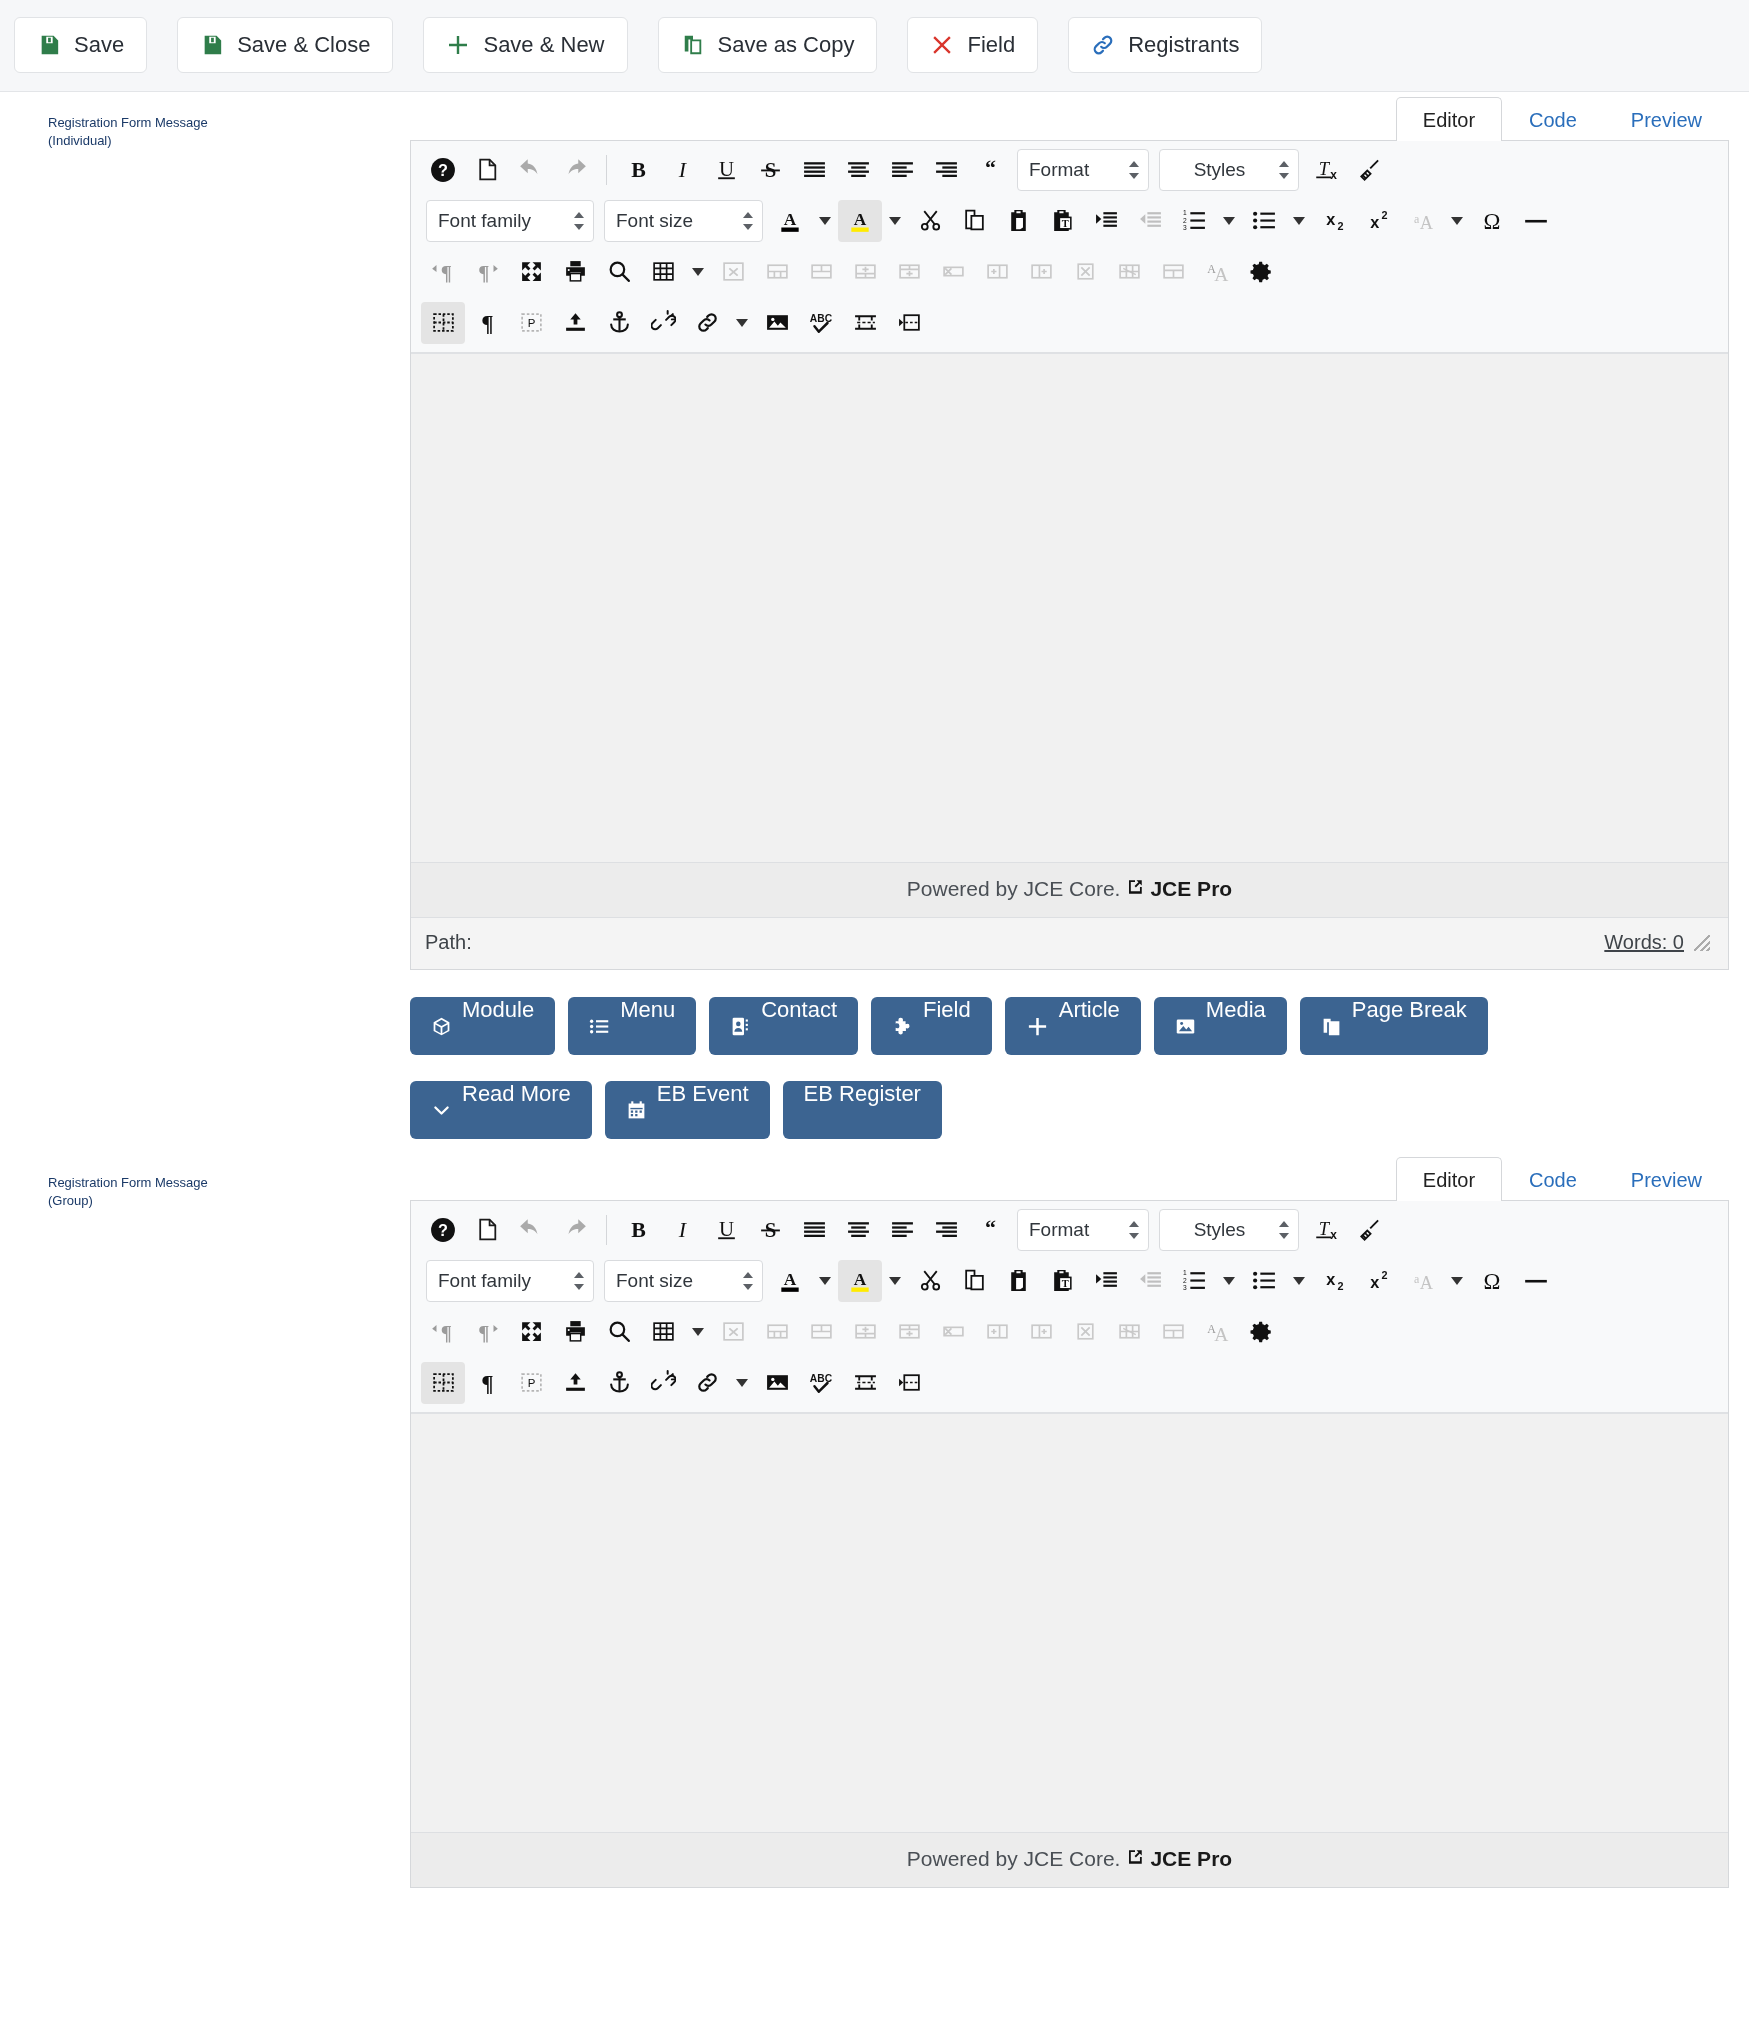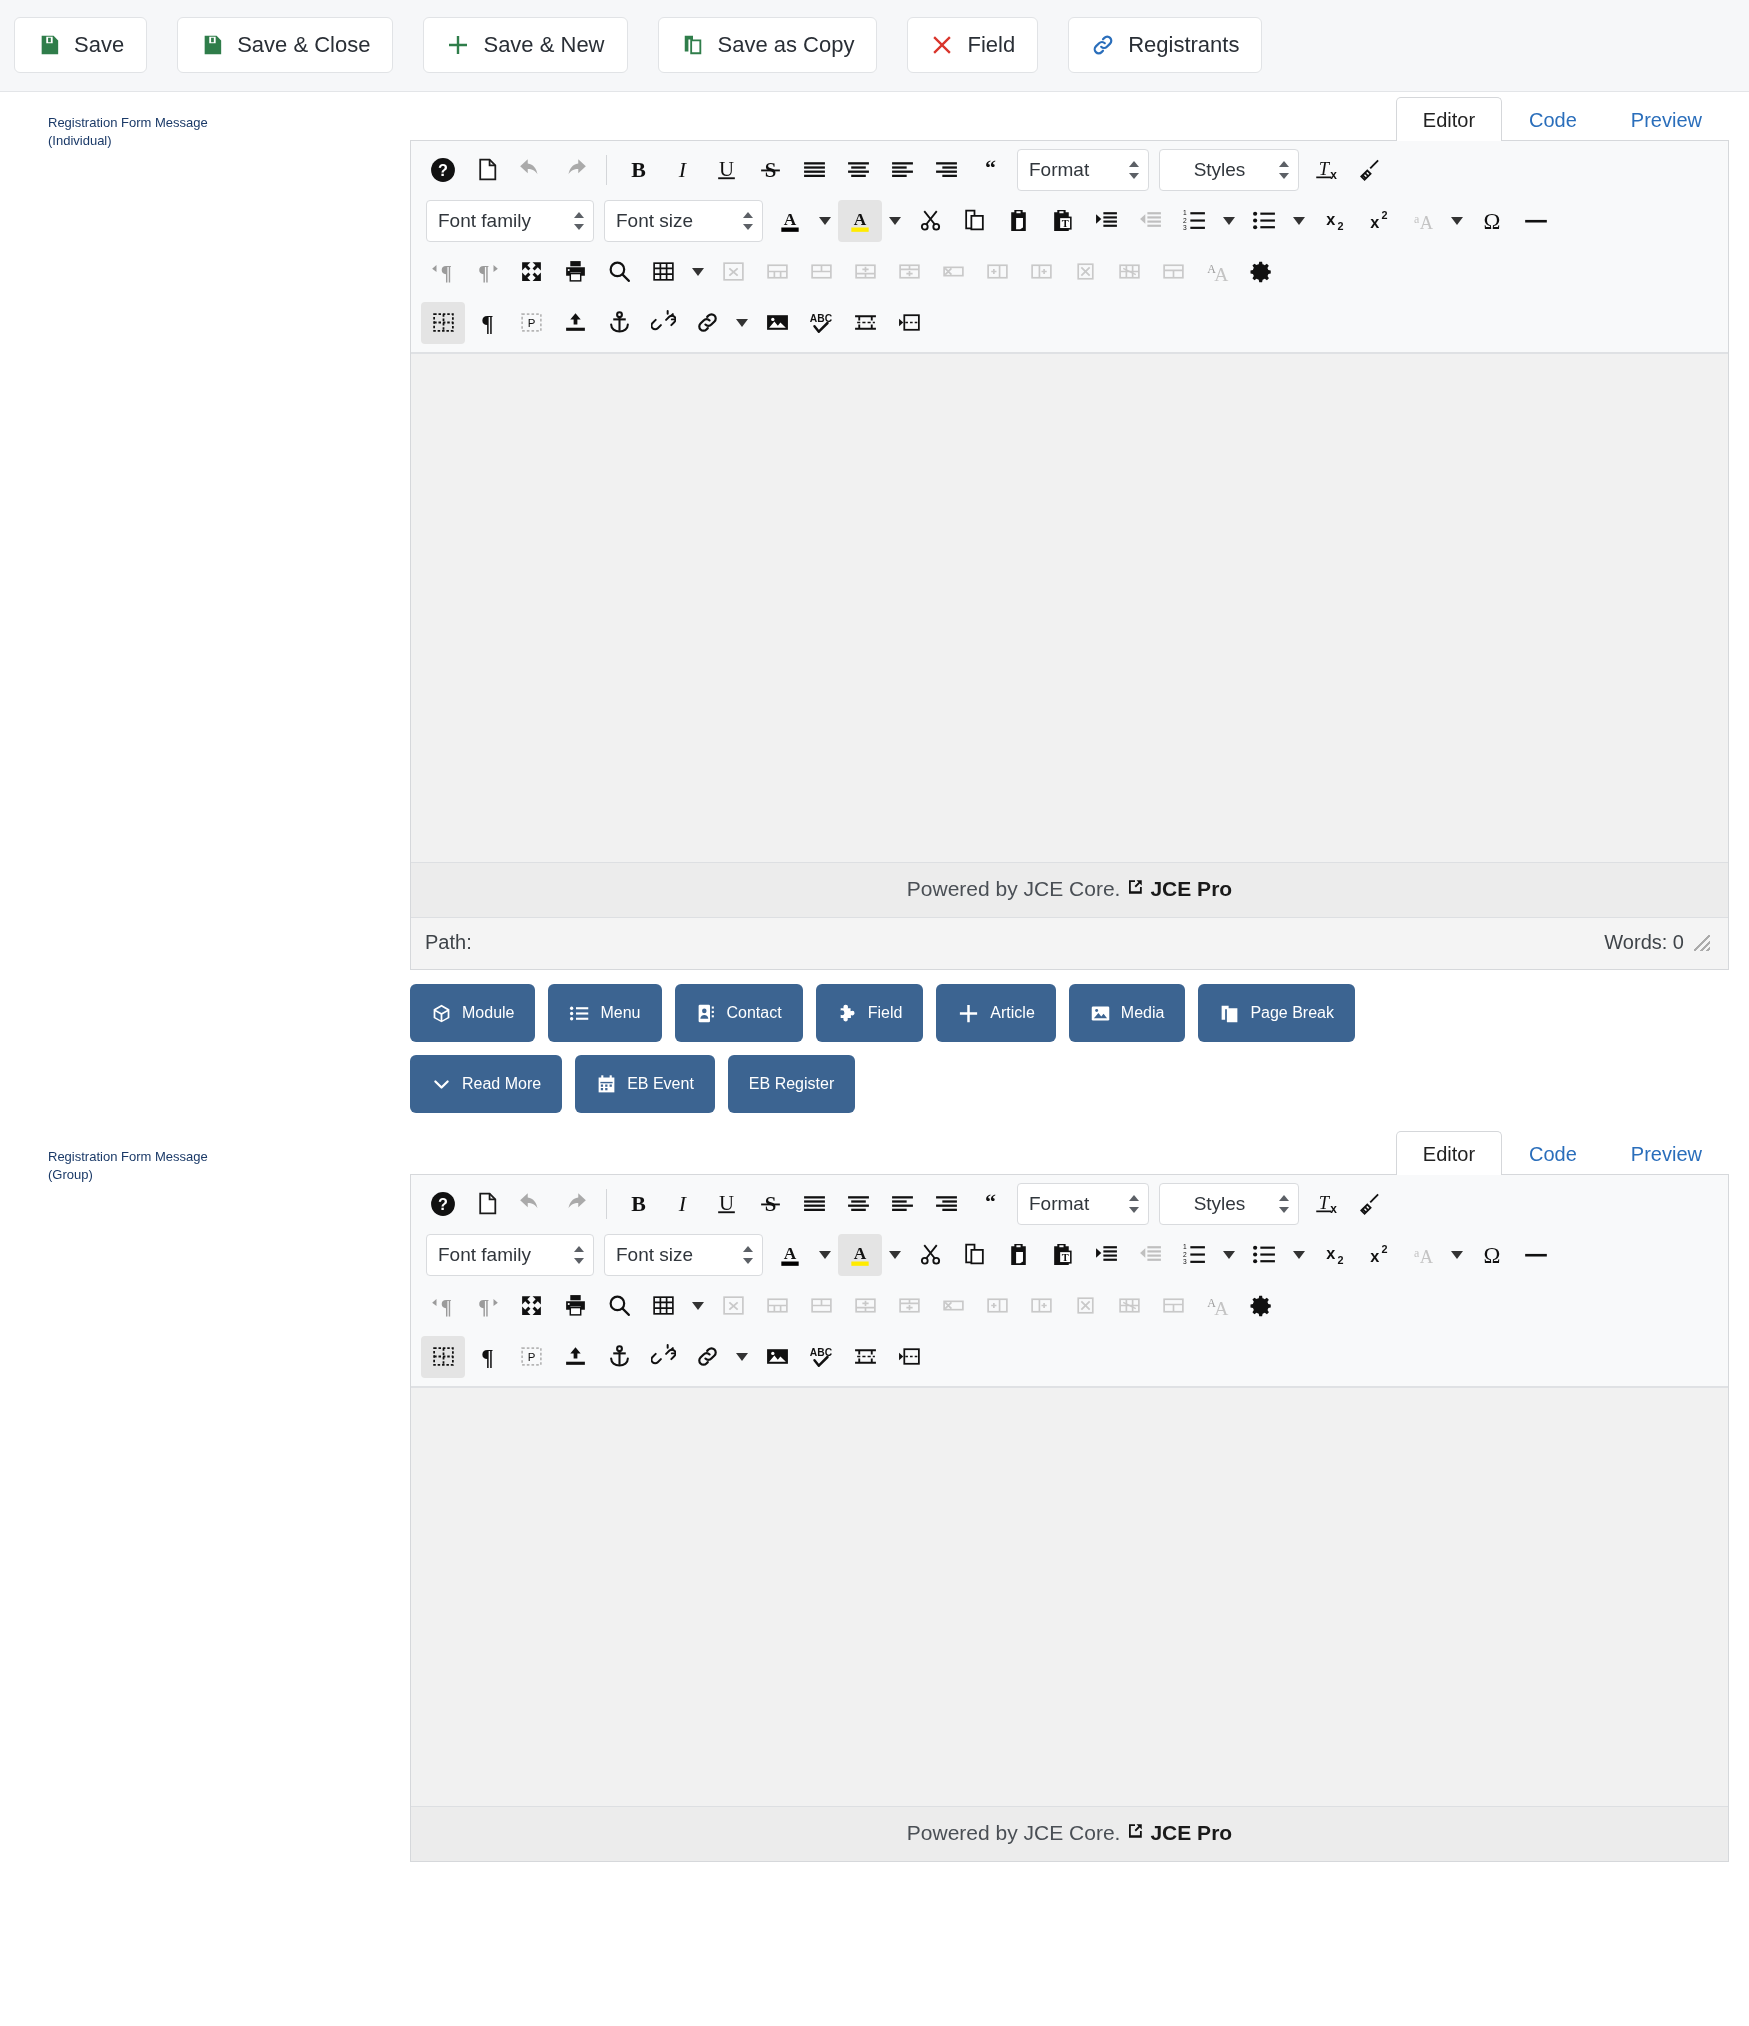--- a/index.html
+++ b/index.html
@@ -183,47 +183,47 @@
   .jce-status {
     background: #f4f4f4;
     border-top: 1px solid #dddfe2;
     display: flex;
     justify-content: space-between;
     align-items: center;
     font-size: 20px;
     color: #3f4449;
     padding: 13px 18px 15px 14px;
   }
-  .jce-status .words { display: flex; align-items: center; gap: 10px; }
+  .jce-status .words { display: flex; align-items: center; gap: 10px; text-decoration: underline; }
   .grip {
     width: 16px; height: 16px; opacity: .45;
     background:
       linear-gradient(135deg, transparent 46%, #555 46%, #555 56%, transparent 56%),
       linear-gradient(135deg, transparent 66%, #555 66%, #555 76%, transparent 76%),
       linear-gradient(135deg, transparent 86%, #555 86%, #555 96%, transparent 96%);
     cursor: nwse-resize;
   }
 
   
   .bluebar { padding: 14px 0 0 0; }
   .bluerow { display: flex; flex-wrap: wrap; gap: 13px; margin-bottom: 13px; }
   .bbtn {
     background: #3c6491;
     color: #fff;
     border: none;
     border-radius: 6px;
     height: 58px;
     padding: 0 21px;
-    font-size: 16px;
+    font-size: 22px;
     display: inline-flex;
-    align-items: center;
     gap: 10px;
     cursor: pointer;
     font-family: "Liberation Sans", sans-serif;
     white-space: nowrap;
+    margin-top: 13px;
   }
   .bbtn .ic { display: inline-flex; align-items: center; justify-content: center; }
 </style>
 </head>
 <body>
 
 <div class="topbar">
 
   <button class="tb-btn">
     <span class="ic">

